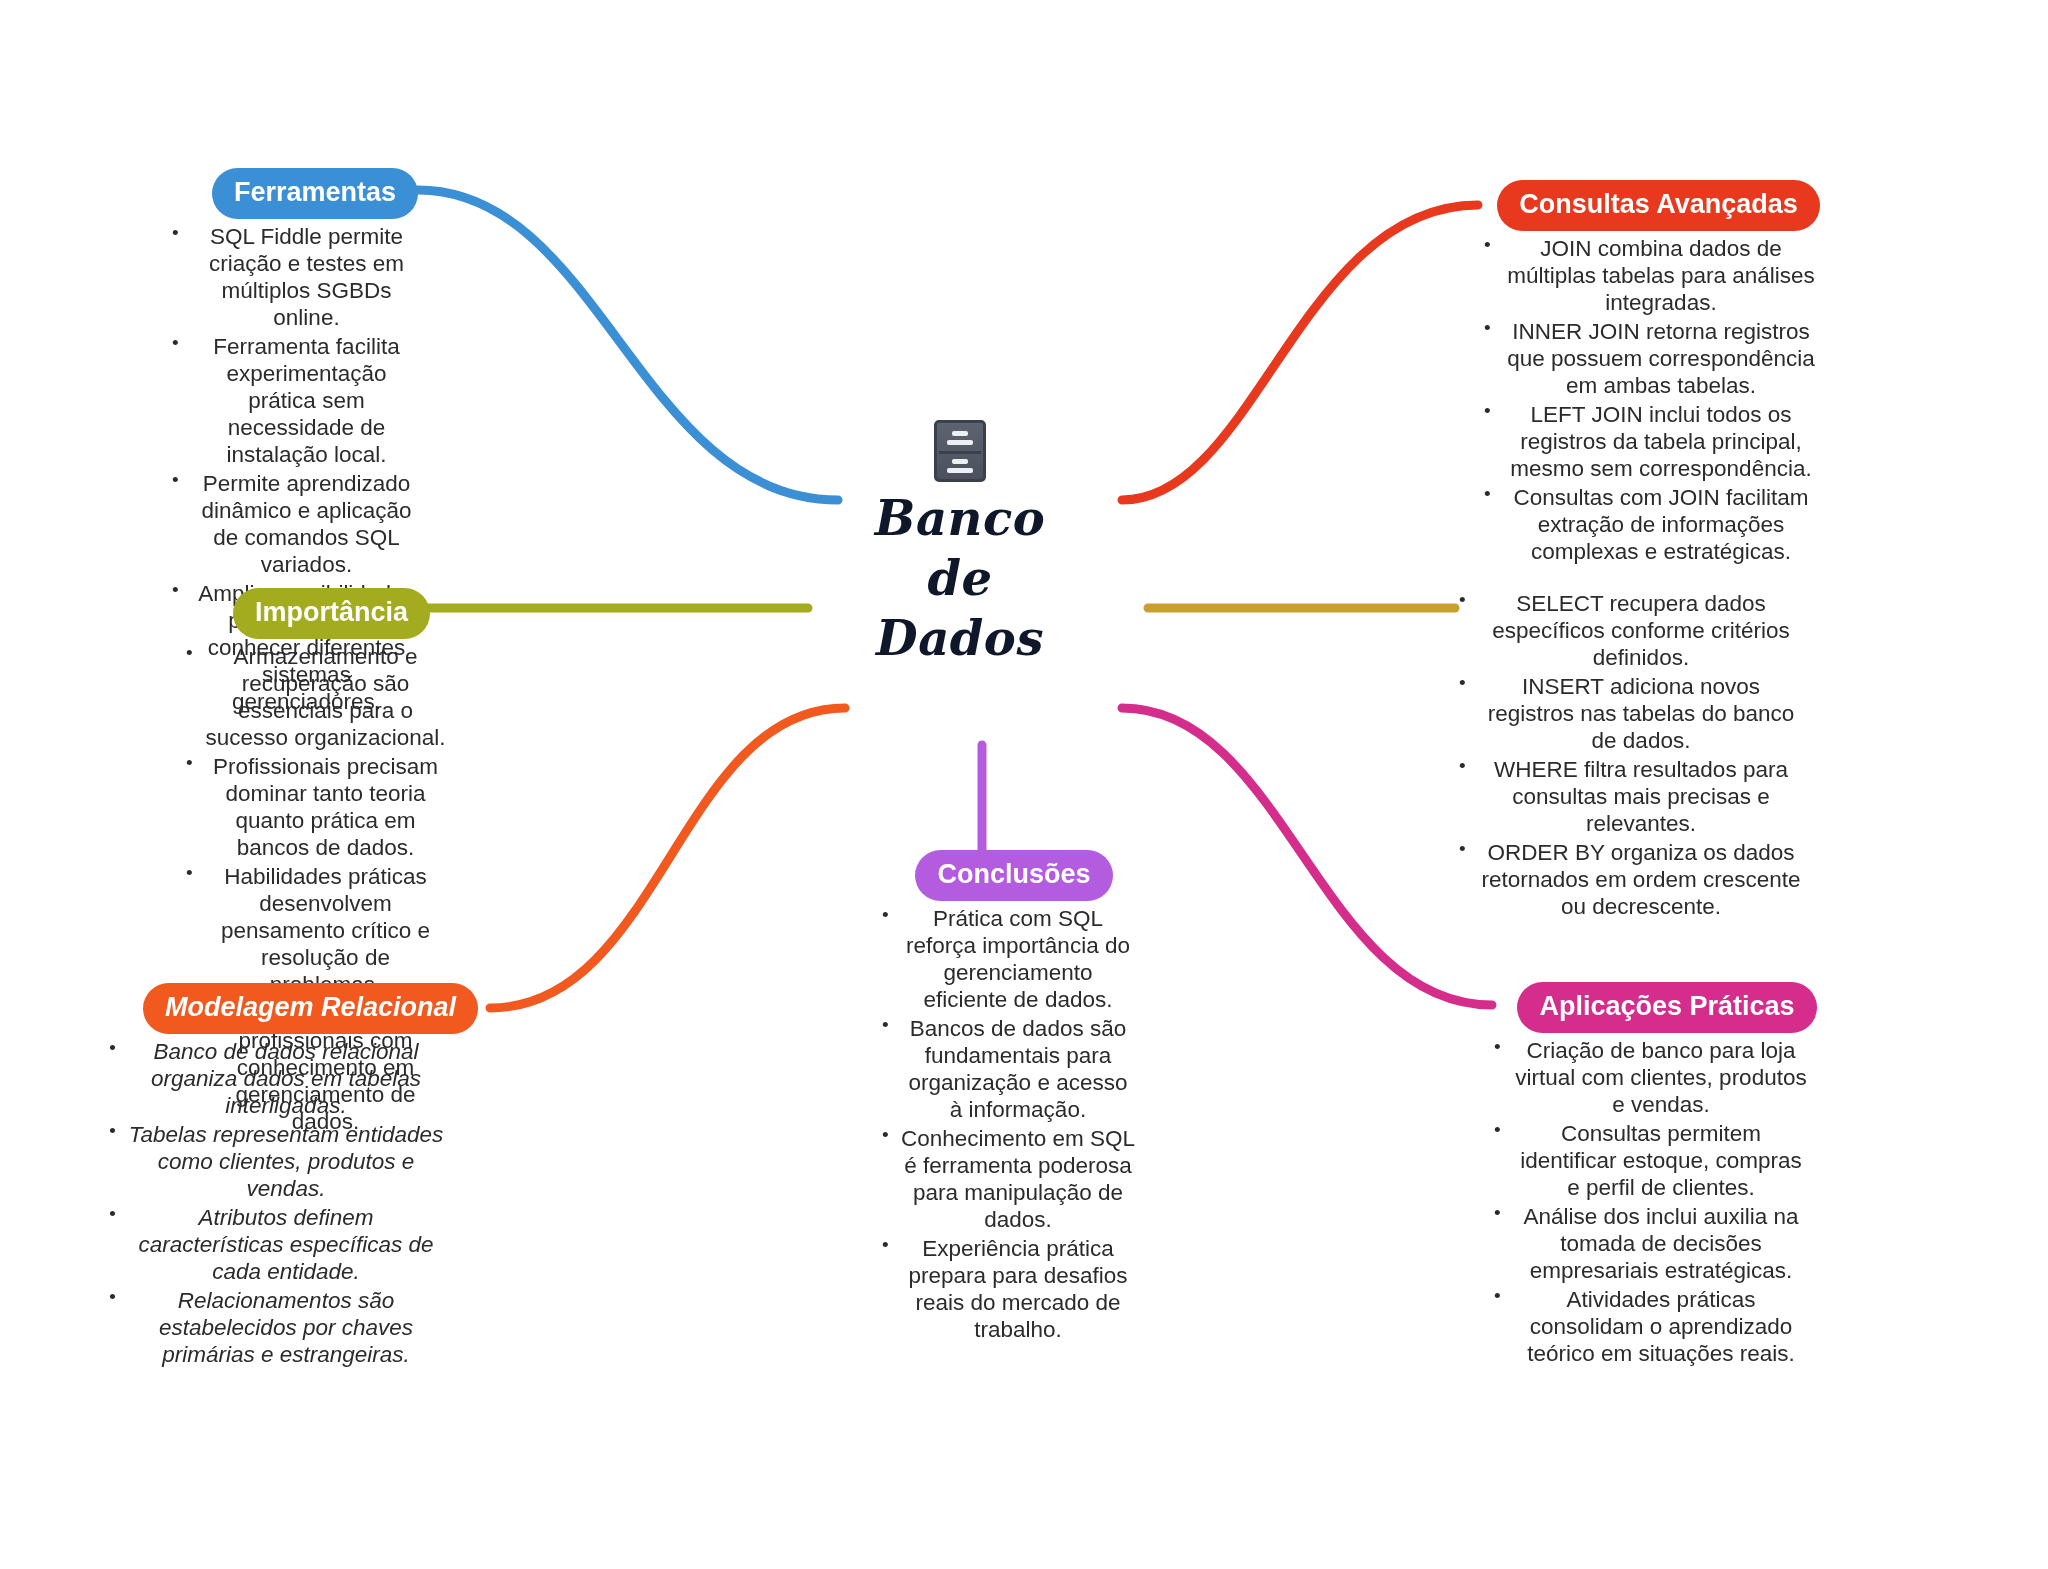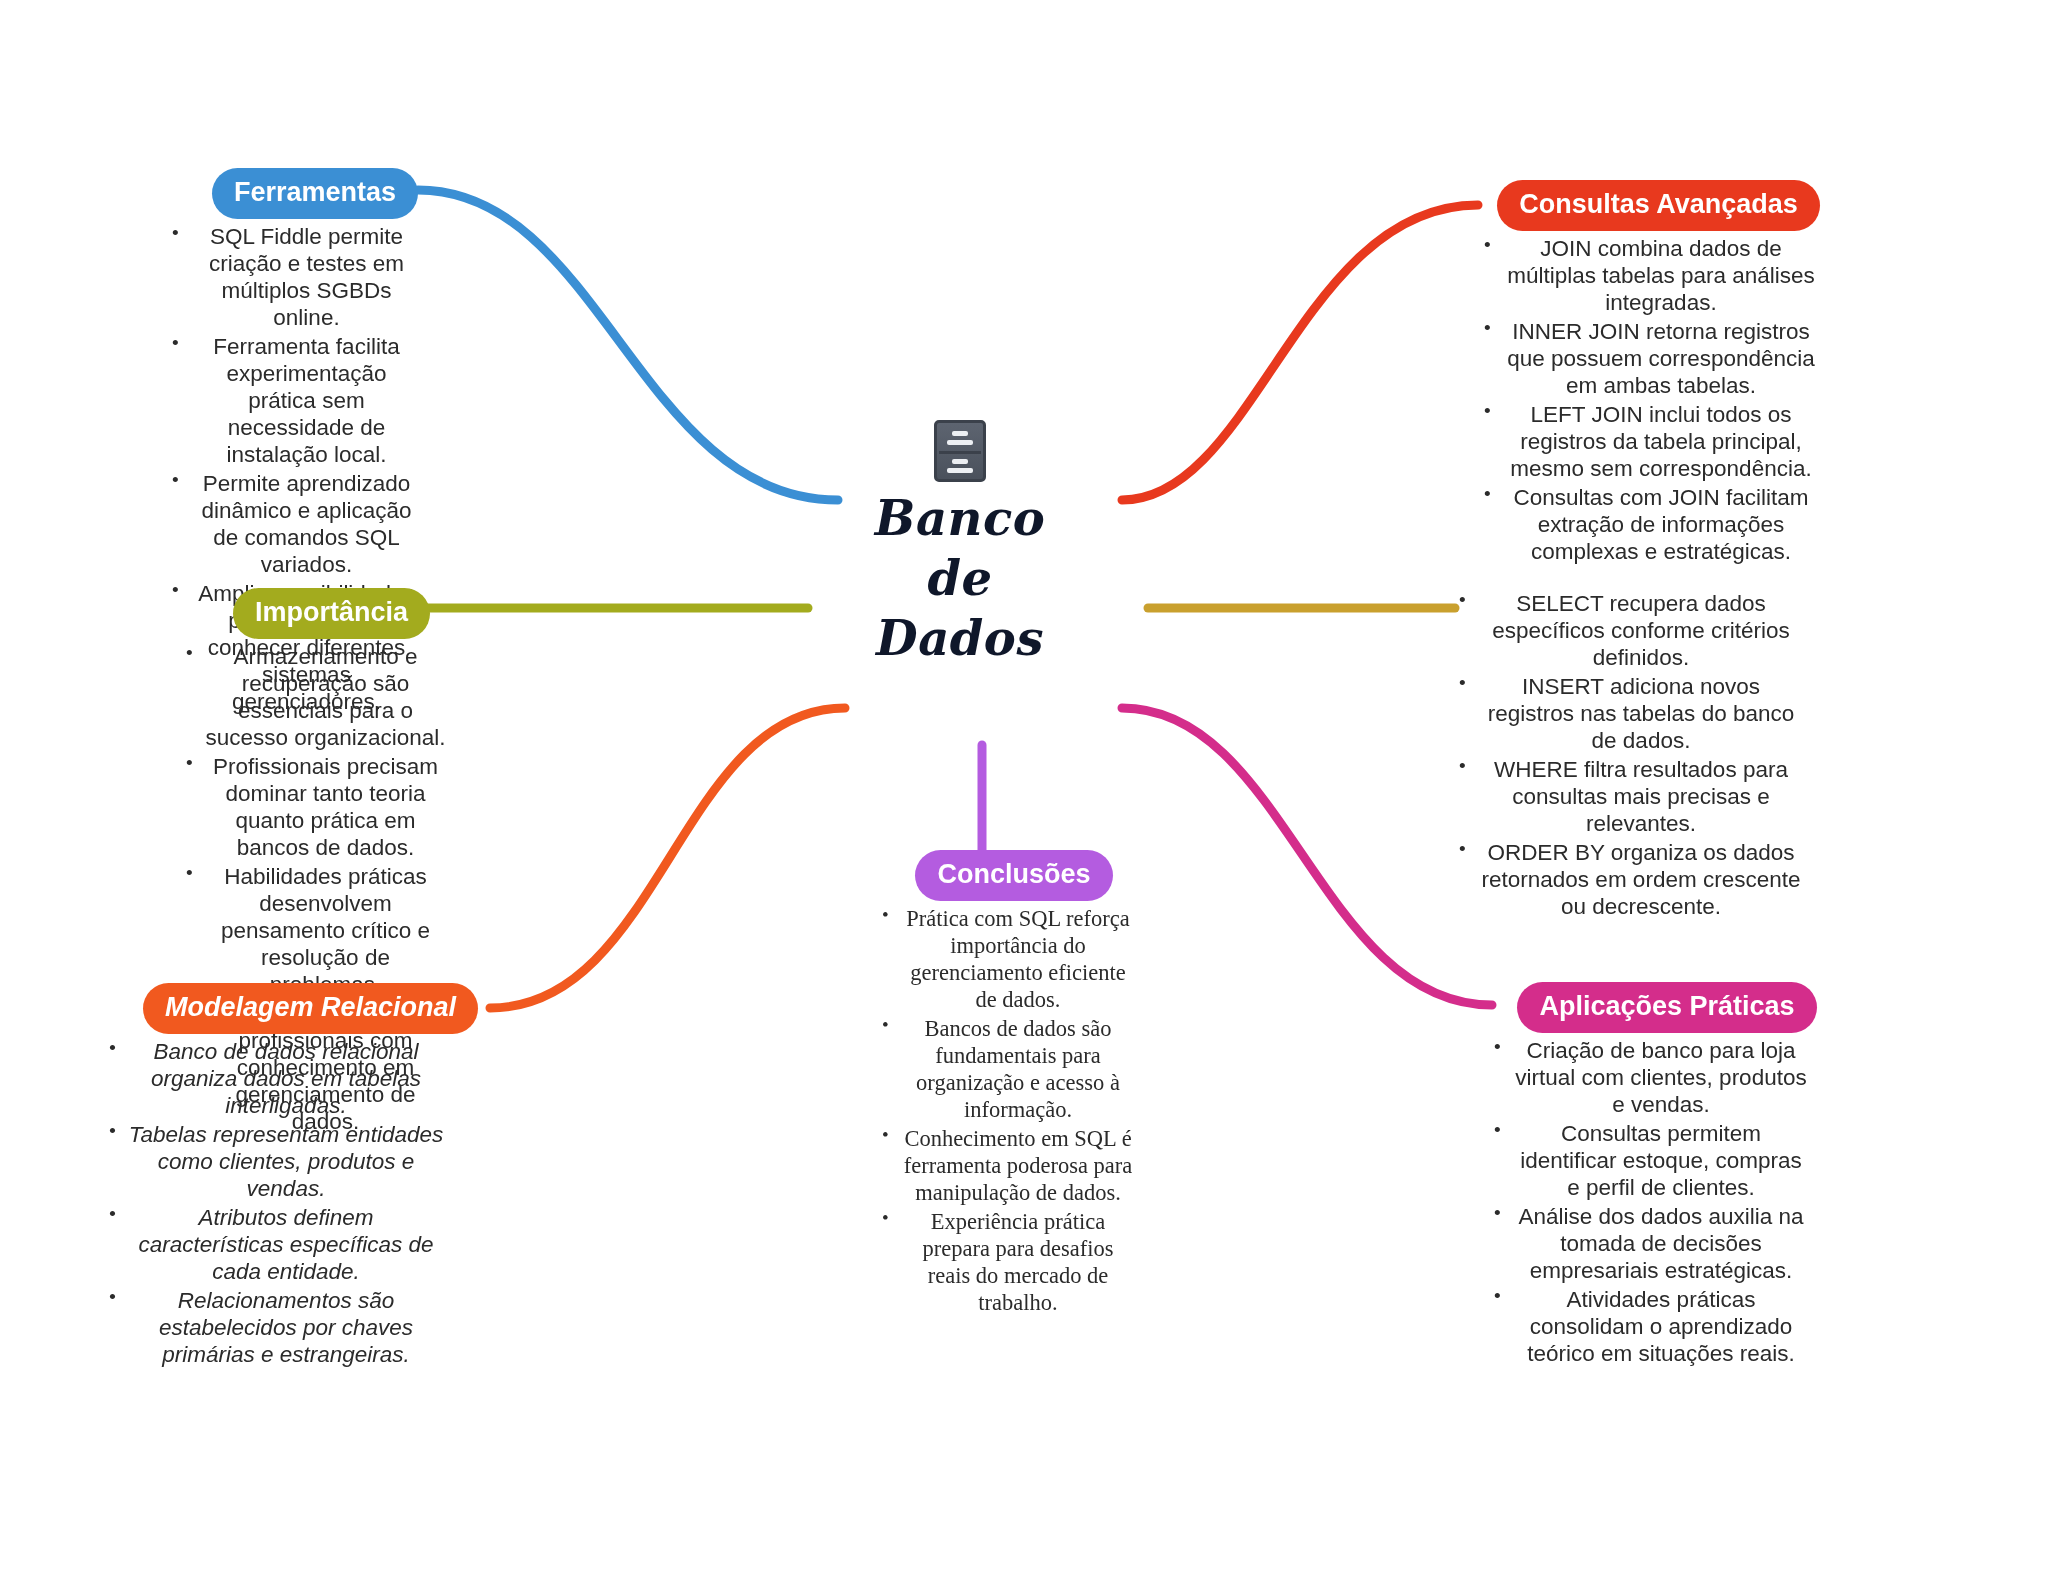--- a/index.html
+++ b/index.html
@@ -97,21 +97,21 @@
   #b-comandos{left:1455px;top:586px;width:355px;}
   #b-comandos .pill{margin-left:17px;}
   #b-comandos .bullets{margin-left:0px;width:350px;}
 
   #b-aplicacoes{left:1490px;top:982px;width:330px;}
   #b-aplicacoes .pill{margin-left:24px;}
   #b-aplicacoes .bullets{margin-left:0px;width:320px;}
 
   #b-conclusoes{left:878px;top:850px;width:265px;}
   #b-conclusoes .pill{margin-left:7px;}
-  #b-conclusoes .bullets{margin-left:0px;width:258px;font-family:Liberation Serif, serif;}
+  #b-conclusoes .bullets{margin-left:0px;width:258px;}
 </style>
 </head>
 <body>
 
 <div id="canvas">
 
   <svg class="links" viewBox="0 0 2048 1569">
 
     <path d="M 418 190 C 600 190, 640 500, 838 500" fill="none" stroke="#3b8fd4" stroke-width="9" stroke-linecap="round"></path>
 
@@ -192,21 +192,21 @@
       <li>WHERE filtra resultados para consultas mais precisas e relevantes.</li>
       <li>ORDER BY organiza os dados retornados em ordem crescente ou decrescente.</li>
     </ul>
   </div>
 
   <div class="branch" id="b-aplicacoes">
     <div class="pill" style="background:#d42d8b">Aplicações Práticas</div>
     <ul class="bullets">
       <li>Criação de banco para loja virtual com clientes, produtos e vendas.</li>
       <li>Consultas permitem identificar estoque, compras e perfil de clientes.</li>
-      <li>Análise dos dados auxilia na tomada de decisões empresariais estratégicas.</li>
+      <li>Análise dos inclui auxilia na tomada de decisões empresariais estratégicas.</li>
       <li>Atividades práticas consolidam o aprendizado teórico em situações reais.</li>
     </ul>
   </div>
 
   <div class="branch" id="b-conclusoes">
     <div class="pill" style="background:#b45ce0">Conclusões</div>
     <ul class="bullets">
       <li>Prática com SQL reforça importância do gerenciamento eficiente de dados.</li>
       <li>Bancos de dados são fundamentais para organização e acesso à informação.</li>
       <li>Conhecimento em SQL é ferramenta poderosa para manipulação de dados.</li>

